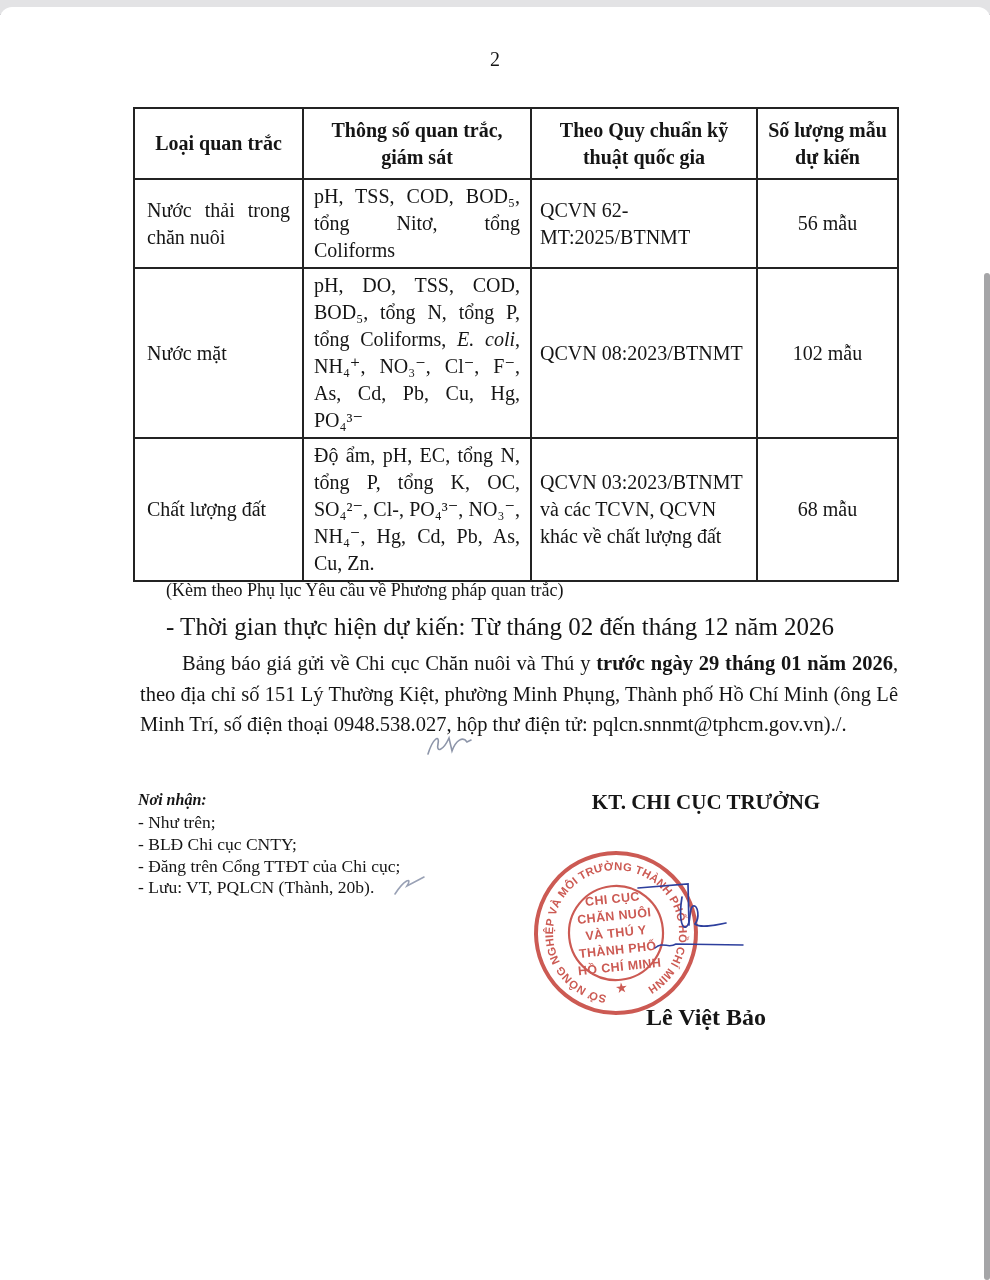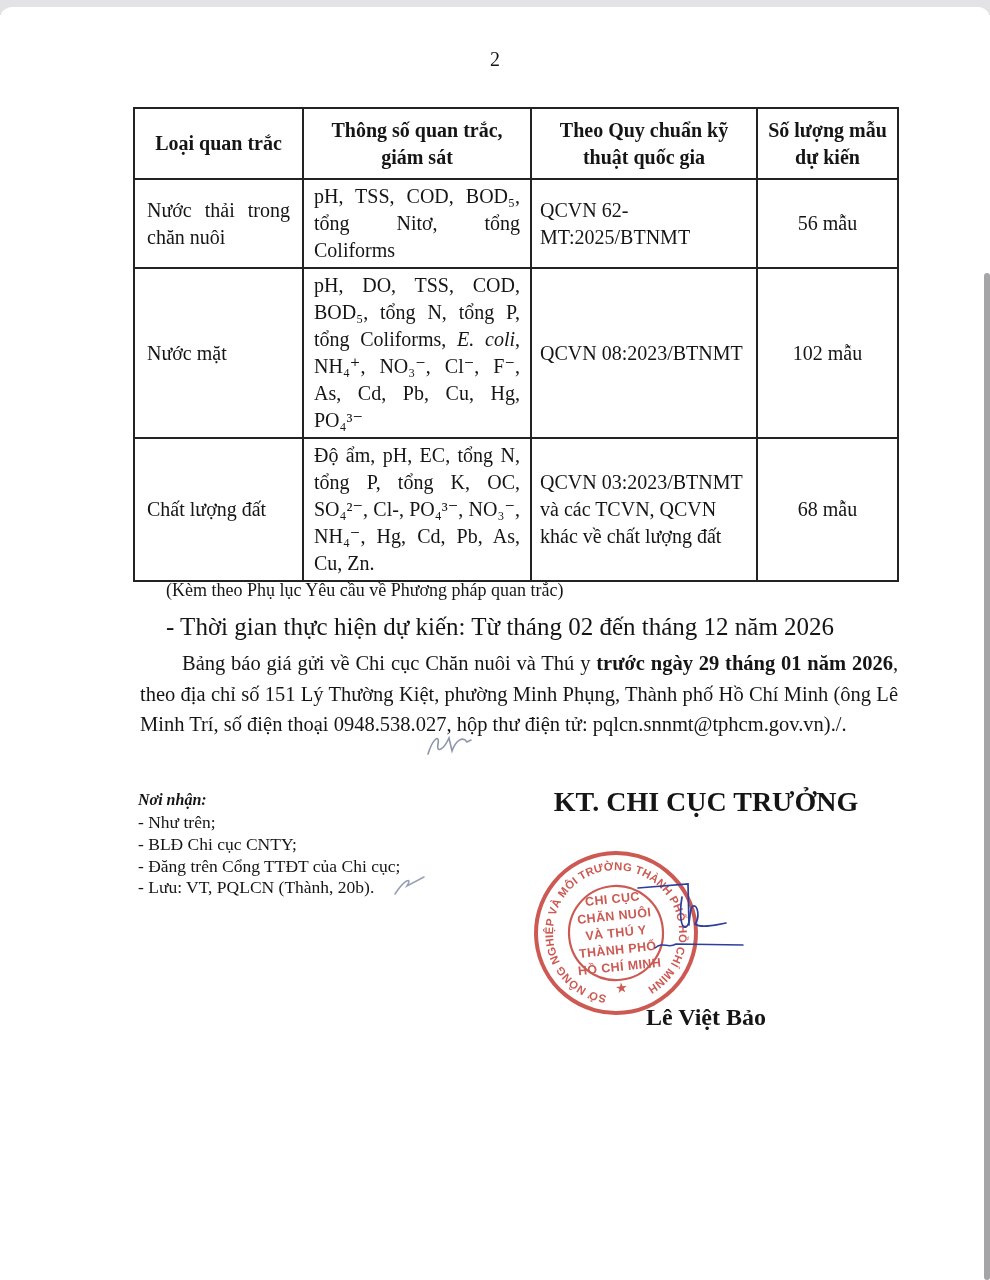--- a/index.html
+++ b/index.html
@@ -29,21 +29,21 @@
   .duration{position:absolute;left:124px;top:613px;width:760px;font-size:25px;
             text-indent:42px;font-family:Liberation Serif, serif;}
   .para{position:absolute;left:140px;top:648px;width:758px;font-size:20.5px;
         line-height:30.6px;text-align:justify;text-indent:42px;}
   
   .recipients{position:absolute;left:138px;top:791px;width:330px;font-size:17.5px;}
   .recipients .label{font-weight:bold;font-style:italic;font-size:16px;margin-bottom:3px;}
   .recipients .item{line-height:21.8px;}
   
   .sig-title{position:absolute;left:520px;top:789px;width:372px;text-align:center;
-             font-weight:bold;font-size:28px;line-height:26px;}
+             font-weight:bold;font-size:21px;line-height:26px;}
   .signer{position:absolute;left:520px;top:1004px;width:372px;text-align:center;
           font-weight:bold;font-size:24px;}
   .stamp-wrap{position:absolute;left:524px;top:841px;width:184px;height:184px;
               transform:rotate(-6deg);opacity:.88;}
   .stamp-wrap svg{display:block;}
   .ink-wrap{position:absolute;left:630px;top:875px;}
   .squiggle{position:absolute;}
   .sq1{left:424px;top:729px;}
   .sq2{left:392px;top:873px;}
 </style>

